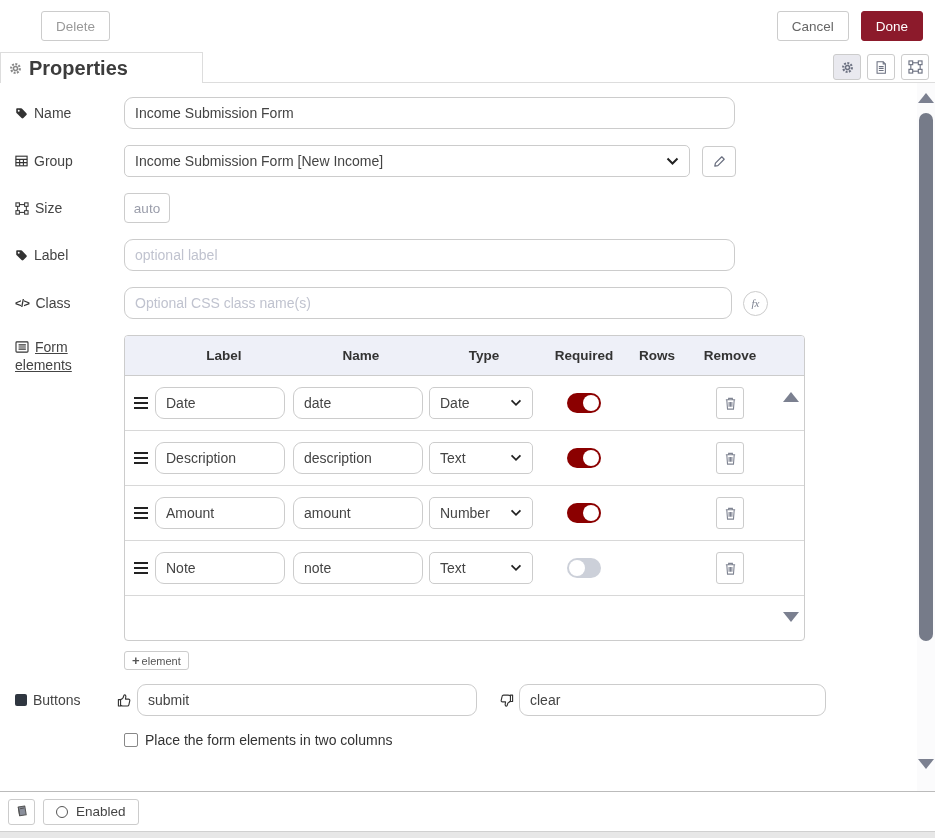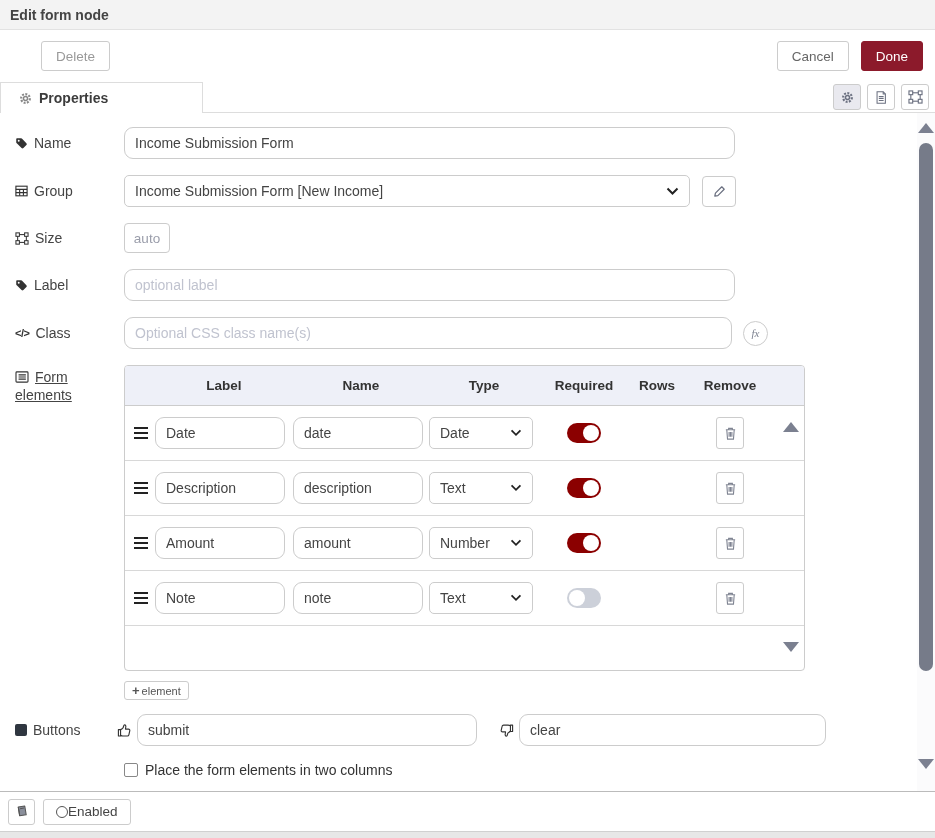--- a/index.html
+++ b/index.html
@@ -19,22 +19,22 @@
   .toolbar { height:52px; display:flex; align-items:center; padding:0 12px 0 8px; background:#fff; }
   .btn { height:30px; padding:0 14px; border:1px solid #ccc; border-radius:3px;
          background:#fff; font-size:13.5px; cursor:pointer; font-family:inherit; }
   .btn-delete { color:#999;margin-left:33px; }
   .btn-cancel { color:#666; margin-left:auto; margin-right:12px; }
   .btn-done { background:var(--red,#8C1A2B); border-color:var(--red,#8C1A2B); color:#fff; }
 
   
   .tabrow { height:31px; display:flex; align-items:flex-end; border-bottom:1px solid #ddd; position:relative; }
   .tab { width:203px; height:31px; background:#fff; border:1px solid #ddd; border-bottom:none;
-         display:flex; align-items:center; gap:7px; padding-left:18px;
-         font-weight:bold; color:#3c3c3c; font-size:14px; margin-bottom:-1px; }
+         display:flex; align-items:center; gap:7px; padding-left:8px;
+         font-weight:bold; color:#3c3c3c; font-size:20px; margin-bottom:-1px; }
   .tab .gear { color:#888; }
   .tabrow-btns { position:absolute; right:6px; top:2px; display:flex; gap:6px; }
   .icon-btn { width:28px; height:26px; border:1px solid #ccc; border-radius:3px; background:#fff;
               display:flex; align-items:center; justify-content:center; color:#6b7080; cursor:pointer; }
   .icon-btn.active { background:#e9e9ef; }
 
   
   .content { flex:1; position:relative; background:#fff; padding:14px 0 0 15px; overflow:hidden; }
   .frow { display:flex; align-items:center; margin-bottom:16px; }
   .frow-label { width:109px; display:flex; align-items:center; gap:6px; color:#444; flex-shrink:0; }
@@ -105,35 +105,32 @@
   .main-sb .tri-up { top:10px; left:1px; }
   .main-sb .tri-down { bottom:22px; left:1px; }
   .main-sb .thumb { position:absolute; left:2px; top:30px; width:14px; height:528px;
                     background:#767b89; border-radius:7px; }
 
   
   .footer { height:40px; border-top:1px solid #bbb; display:flex; align-items:center; gap:8px; padding-left:8px; background:#fff; }
   .foot-btn { height:26px; border:1px solid #ccc; border-radius:3px; background:#fff; color:#555;
               display:flex; align-items:center; justify-content:center; cursor:pointer; }
   .book-btn { width:27px; }
-  .enabled-btn { padding:0 12px; gap:0; font-size:13.5px; color:#444; }
+  .enabled-btn { padding:0 12px; gap:8px; font-size:13.5px; color:#444; }
   .circle-ic { width:12px; height:12px; border:1.5px solid #555; border-radius:50%; }
   .bottomstrip { height:7px; background:#e7e7e7; border-top:1px solid #d0d0d0; }
 
   .code-ic { font-size:11px; font-weight:bold; letter-spacing:-0.5px; }
   svg { display:block; }
 </style>
 </head>
 <body>
 
 <div class="dialog" style="--red:#8C1A2B">
 
-  <div class="hdr">
-    <span class="hdr-title">Edit form node</span>
-  </div>
 
   <div class="toolbar">
     <button class="btn btn-delete">Delete</button>
     <button class="btn btn-cancel">Cancel</button>
     <button class="btn btn-done">Done</button>
   </div>
 
   <div class="tabrow">
     <div class="tab">
       <span class="gear">

